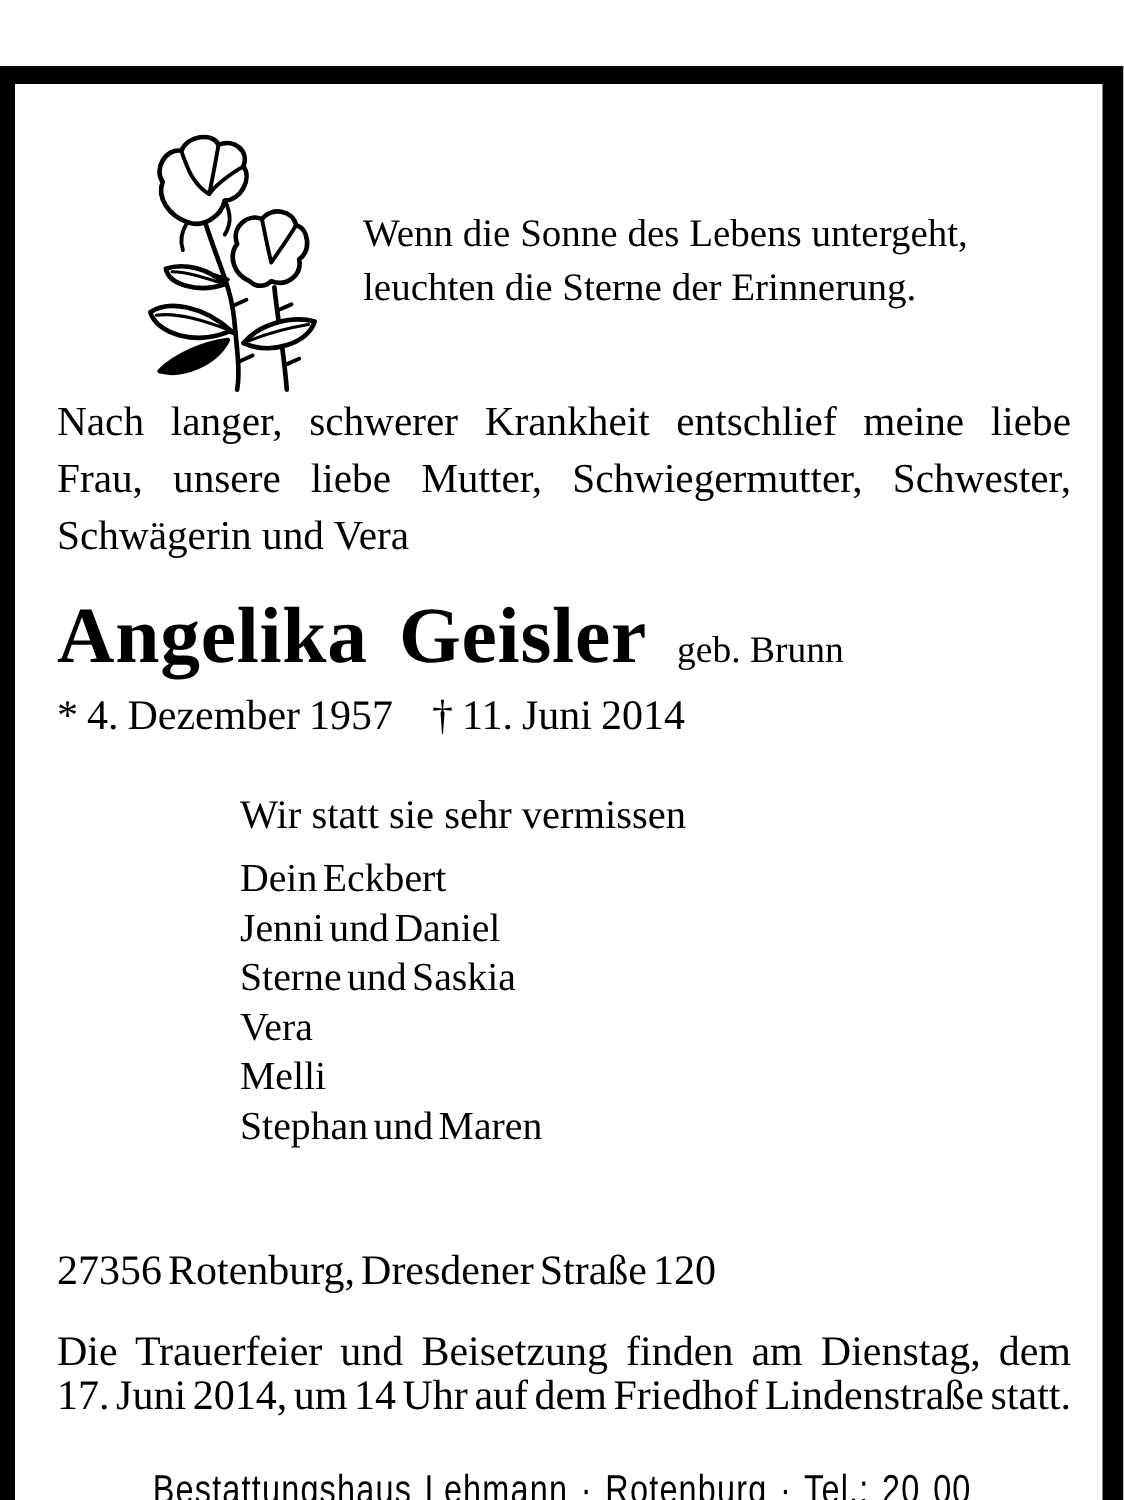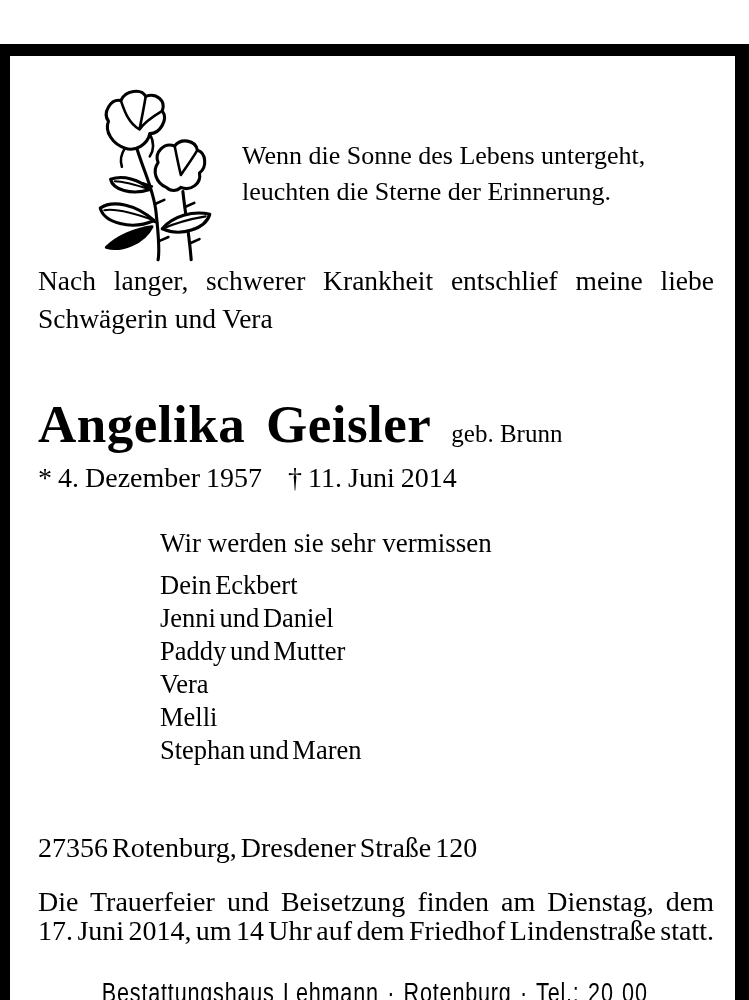--- a/index.html
+++ b/index.html
@@ -155,37 +155,38 @@
       </g>
     </svg>
 
     <div class="abs quote">
       <div>Wenn die Sonne des Lebens untergeht,</div>
       <div>leuchten die Sterne der Erinnerung.</div>
     </div>
 
     <div class="abs intro">
       <div class="jline">Nach langer, schwerer Krankheit entschlief meine liebe</div>
+      <div class="jline">Frau, unsere liebe Mutter, Schwiegermutter, Schwester,</div>
       <div>Schwägerin und Vera</div>
     </div>
 
     <div class="abs name-row">
       <span class="deceased-name">Angelika Geisler</span><span class="maiden">geb. Brunn</span>
     </div>
 
     <div class="abs dates-row">
       <span>* 4. Dezember 1957</span><span class="death-date">† 11. Juni 2014</span>
     </div>
 
-    <div class="abs farewell">Wir werden sie sehr vermissen</div>
+    <div class="abs farewell">Wir statt sie sehr vermissen</div>
 
     <div class="abs mourners">
       <div>Dein Eckbert</div>
       <div>Jenni und Daniel</div>
-      <div>Paddy und Mutter</div>
+      <div>Sterne und Saskia</div>
       <div>Vera</div>
       <div>Melli</div>
       <div>Stephan und Maren</div>
     </div>
 
     <div class="abs address">27356 Rotenburg, Dresdener Straße 120</div>
 
     <div class="abs funeral">
       <div class="jline">Die Trauerfeier und Beisetzung finden am Dienstag, dem</div>
       <div class="jline">17. Juni 2014, um 14 Uhr auf dem Friedhof Lindenstraße statt.</div>

